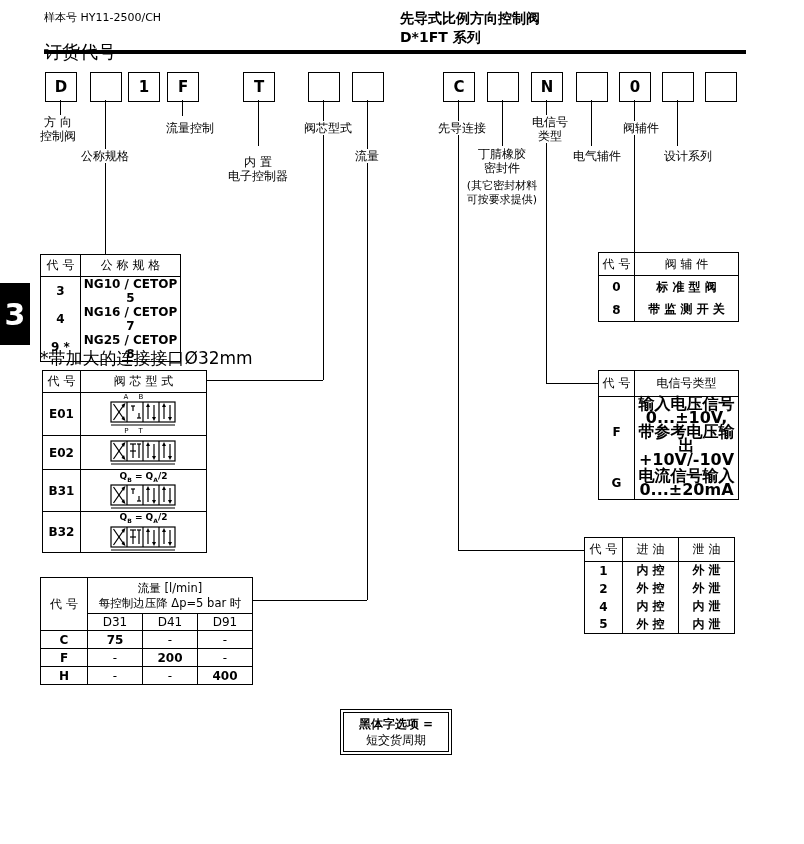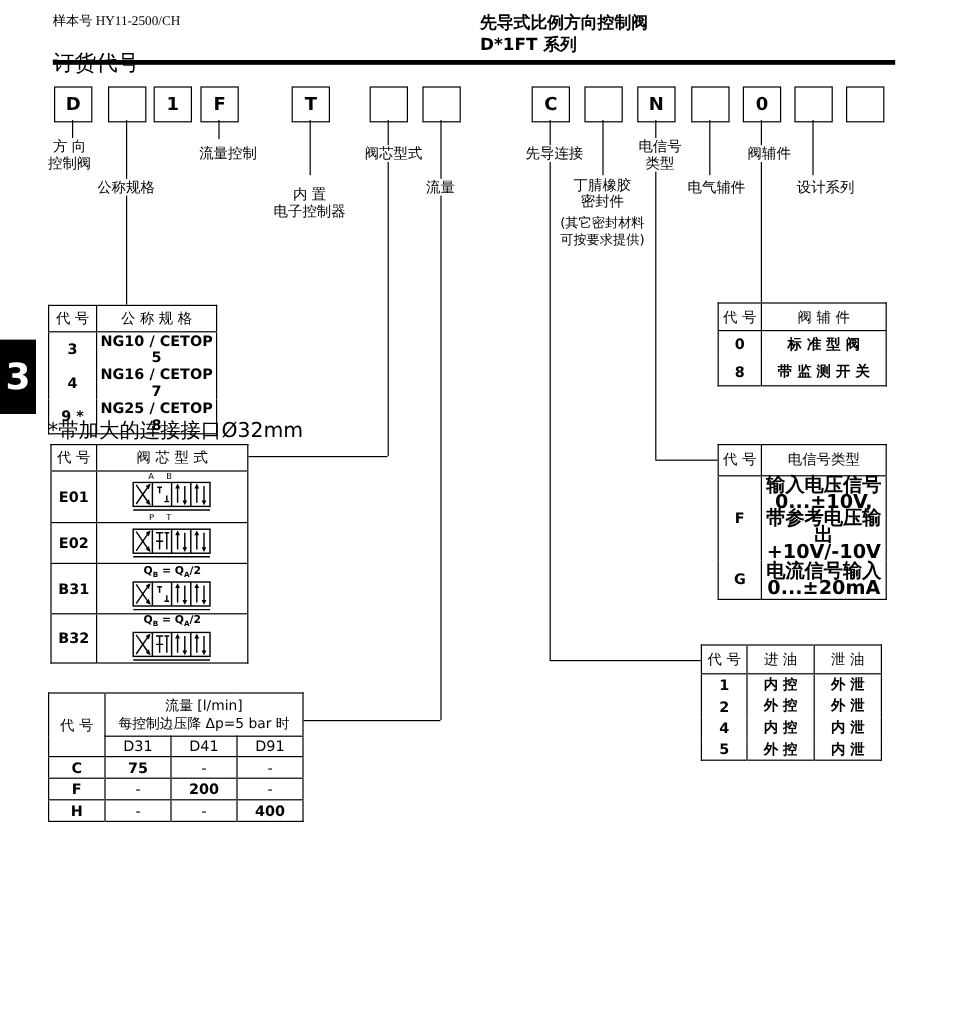--- a/index.html
+++ b/index.html
@@ -7,21 +7,21 @@
         font-family:"DejaVu Sans",sans-serif;overflow:hidden;}
   .vline{position:absolute;width:1px;background:#000;}
   .hline{position:absolute;height:1px;background:#000;}
   .rule{position:absolute;left:44px;top:50px;width:702px;height:4px;background:#000;}
   .cbox{position:absolute;top:72px;width:30px;height:28px;border:1.5px solid #000;
         display:flex;align-items:center;justify-content:center;
         font-weight:bold;font-size:15px;background:#fff;}
   .lbl{position:absolute;transform:translateX(-50%);text-align:center;
        font-size:12px;line-height:14px;white-space:pre-line;background:#fff;padding:0 2px;}
   .lbl.note{font-size:11px;line-height:14px;background:transparent;}
-  .hdr-small{position:absolute;left:44px;top:10px;font-size:11px;font-family:Liberation Serif, serif;}
+  .hdr-small{position:absolute;left:44px;top:10px;font-size:11px;}
   .hdr-title{position:absolute;left:44px;top:40px;font-size:18px;font-weight:normal;}
   .hdr-prod{position:absolute;left:400px;top:10px;font-size:14px;font-weight:bold;}
   .hdr-series{position:absolute;left:400px;top:29px;font-size:14px;font-weight:bold;}
   .tab3{position:absolute;left:0;top:283px;width:30px;height:62px;background:#000;color:#fff;
         display:flex;align-items:center;justify-content:center;font-size:30px;font-weight:bold;}
   table.tbl{position:absolute;border-collapse:collapse;background:#fff;border:1.5px solid #000;
             font-size:12px;table-layout:fixed;}
   table.tbl th{font-weight:normal;padding:0;}
   table.tbl td{padding:0;}
   table.tbl th,table.tbl td{text-align:center;vertical-align:middle;}
@@ -394,15 +394,21 @@
       <td class="vd b">内 泄</td>
     </tr>
     <tr style="height:18px">
       <td class="b">5</td>
       <td class="vd b">外 控</td>
       <td class="vd b">内 泄</td>
     </tr>
   </tbody>
     </table>
 
+  <div class="notebox">
+    <div class="notebox-inner">
+      <div class="b">黑体字选项 =</div>
+      <div>短交货周期</div>
+    </div>
+  </div>
 
 
 </div>
 
 </body></html>

